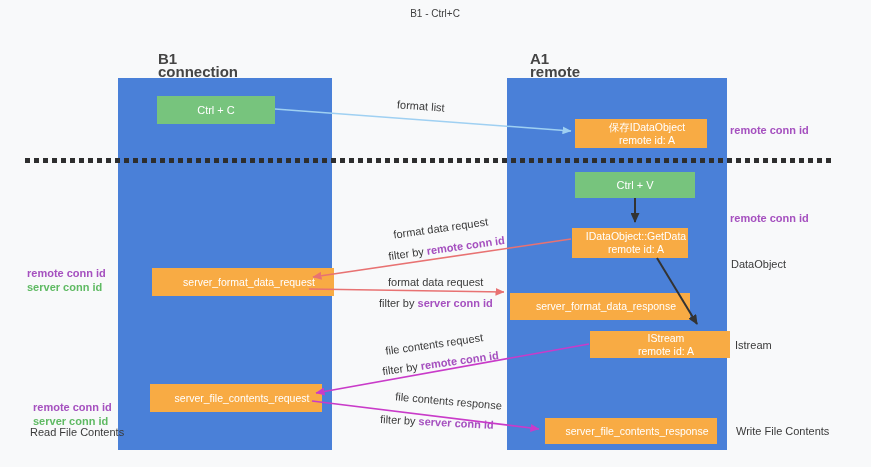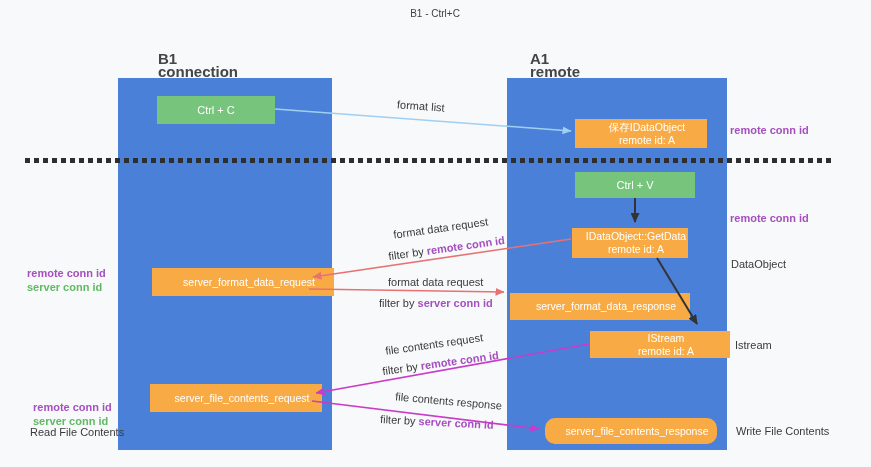--- a/index.html
+++ b/index.html
@@ -73,21 +73,21 @@
   <div>IDataObject::GetData</div>
   <div>remote id: A</div>
 </div>
 <div class="abs obox" style="left:152px;top:268px;width:170px;height:28px;">server_format_data_request</div>
 <div class="abs obox" style="left:510px;top:293px;width:168px;height:27px;">server_format_data_response</div>
 <div class="abs obox" style="left:590px;top:331px;width:128px;height:27px;">
   <div>IStream</div>
   <div>remote id: A</div>
 </div>
 <div class="abs obox" style="left:150px;top:384px;width:160px;height:28px;">server_file_contents_request</div>
-<div class="abs obox" style="left:545px;top:418px;width:160px;height:26px;border-radius:10px;">server_file_contents_response</div>
+<div class="abs obox" style="left:545px;top:418px;width:160px;height:26px;">server_file_contents_response</div>
 
 <div class="abs lbl rot-pos4" style="left:397px;top:100px;">format list</div>
 
 <div class="abs lbl rot-neg" style="left:393px;top:222px;">format data request</div>
 <div class="abs lbl rot-neg" style="left:388px;top:242px;">
   <span>filter by </span><span class="purple">remote conn id</span>
 </div>
 <div class="abs lbl" style="left:388px;top:276px;">format data request</div>
 <div class="abs lbl" style="left:379px;top:297px;">
   <span>filter by </span><span class="purple">server conn id</span>

